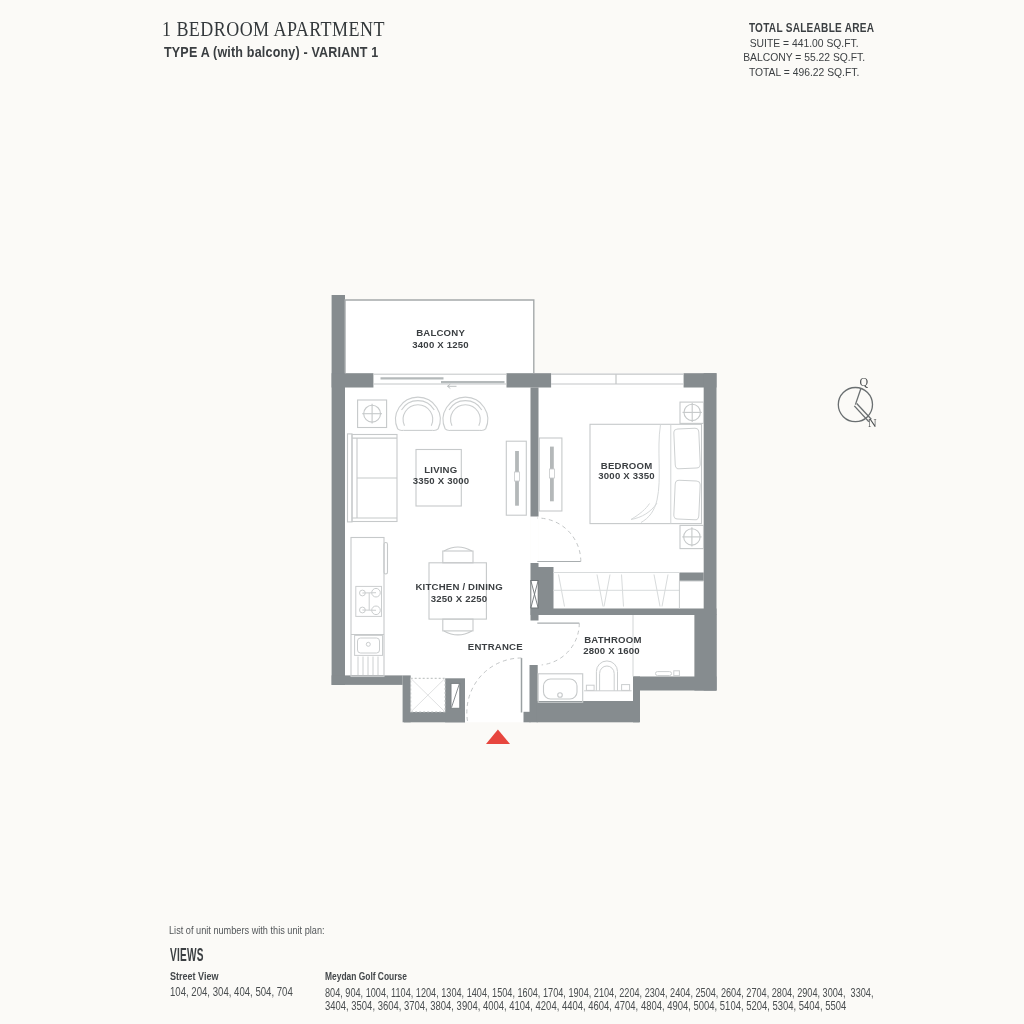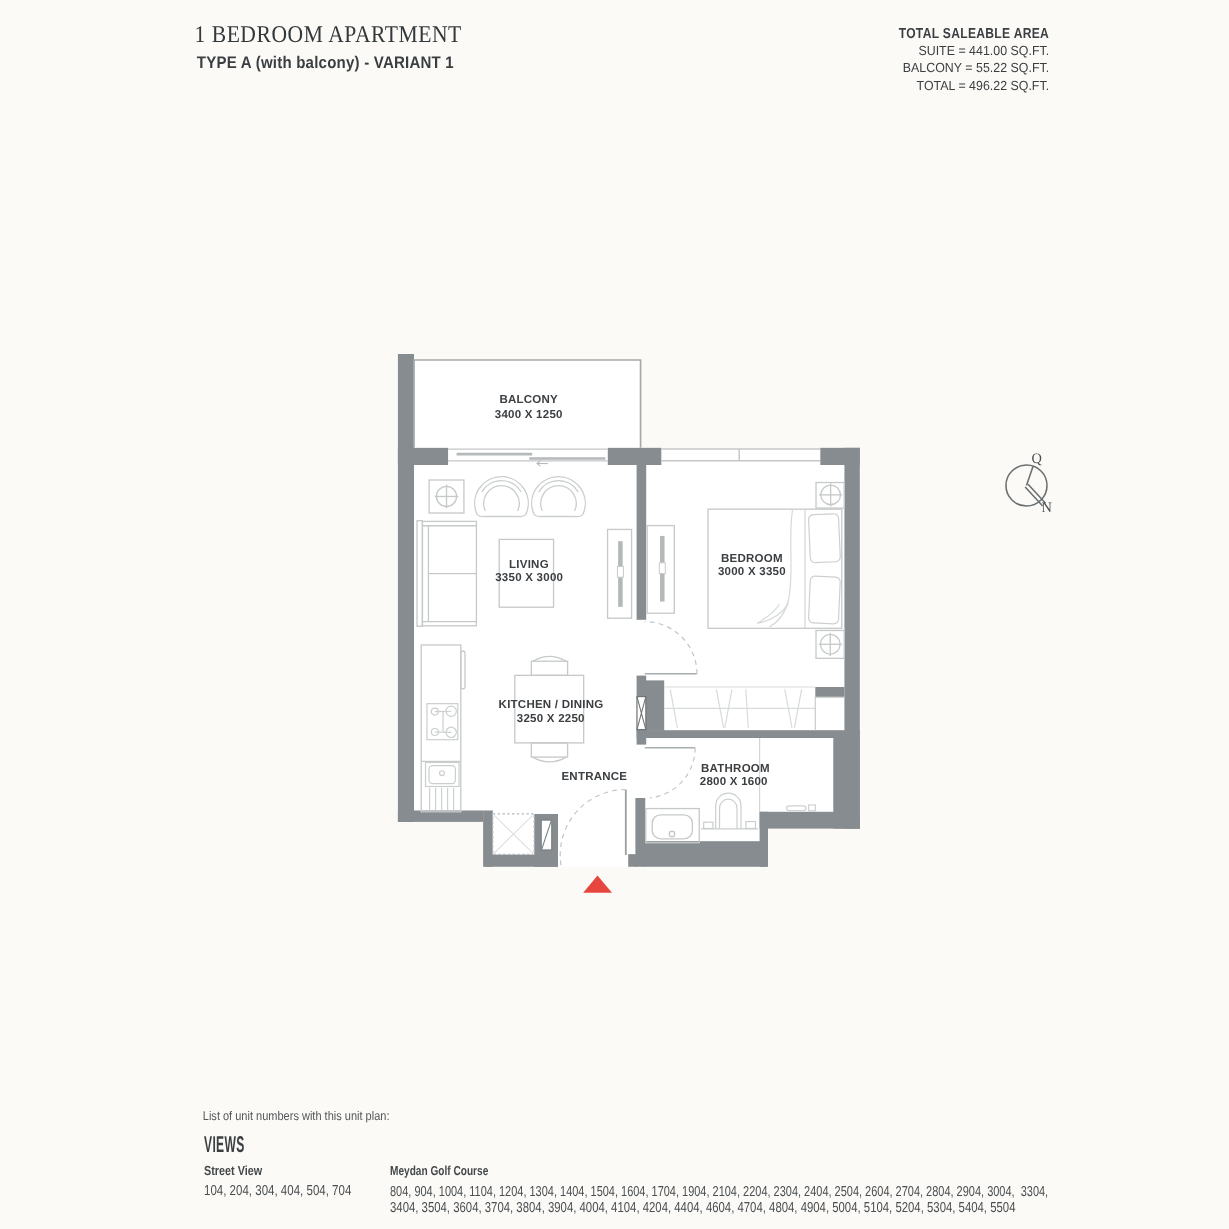--- a/index.html
+++ b/index.html
@@ -7,21 +7,21 @@
        font-family:"Liberation Sans",sans-serif;}
   .abs{position:absolute}
 </style>
 </head>
 <body>
 
 <div class="abs" style="left:161.5px;top:17.5px;font-family:'Liberation Serif',serif;font-size:20px;letter-spacing:0.5px;color:#33383b;transform:scaleX(0.90);transform-origin:left top;white-space:nowrap;">1 BEDROOM APARTMENT</div>
 
 <div class="abs" style="left:164px;top:44px;font-size:14px;font-weight:bold;letter-spacing:0.2px;color:#3a3e41;transform:scaleX(0.895);transform-origin:left top;white-space:nowrap;">TYPE A (with balcony) - VARIANT 1</div>
 
-<div class="abs" style="right:150px;top:21px;text-align:right;color:#3b3f42;">
+<div class="abs" style="right:150px;top:21px;text-align:center;color:#3b3f42;">
   <div style="font-size:12px;font-weight:bold;letter-spacing:0.3px;transform:scaleX(0.84);transform-origin:right top;white-space:nowrap;">TOTAL SALEABLE AREA</div>
   <div style="font-size:11px;margin-top:0.5px;line-height:14.7px;transform:scaleX(0.94);transform-origin:right top;white-space:nowrap;">SUITE = 441.00 SQ.FT.<br>BALCONY = 55.22 SQ.FT.<br>TOTAL = 496.22 SQ.FT.</div>
 </div>
 
 <svg class="abs" style="left:0;top:0" width="1024" height="1024" viewBox="0 0 1024 1024" fill="none">
   <g id="plan">
 
   <rect x="345" y="300" width="188.8" height="73.2" fill="#ffffff"></rect>
 
   <rect x="345" y="387.5" width="185.5" height="290.8" fill="#ffffff"></rect>

